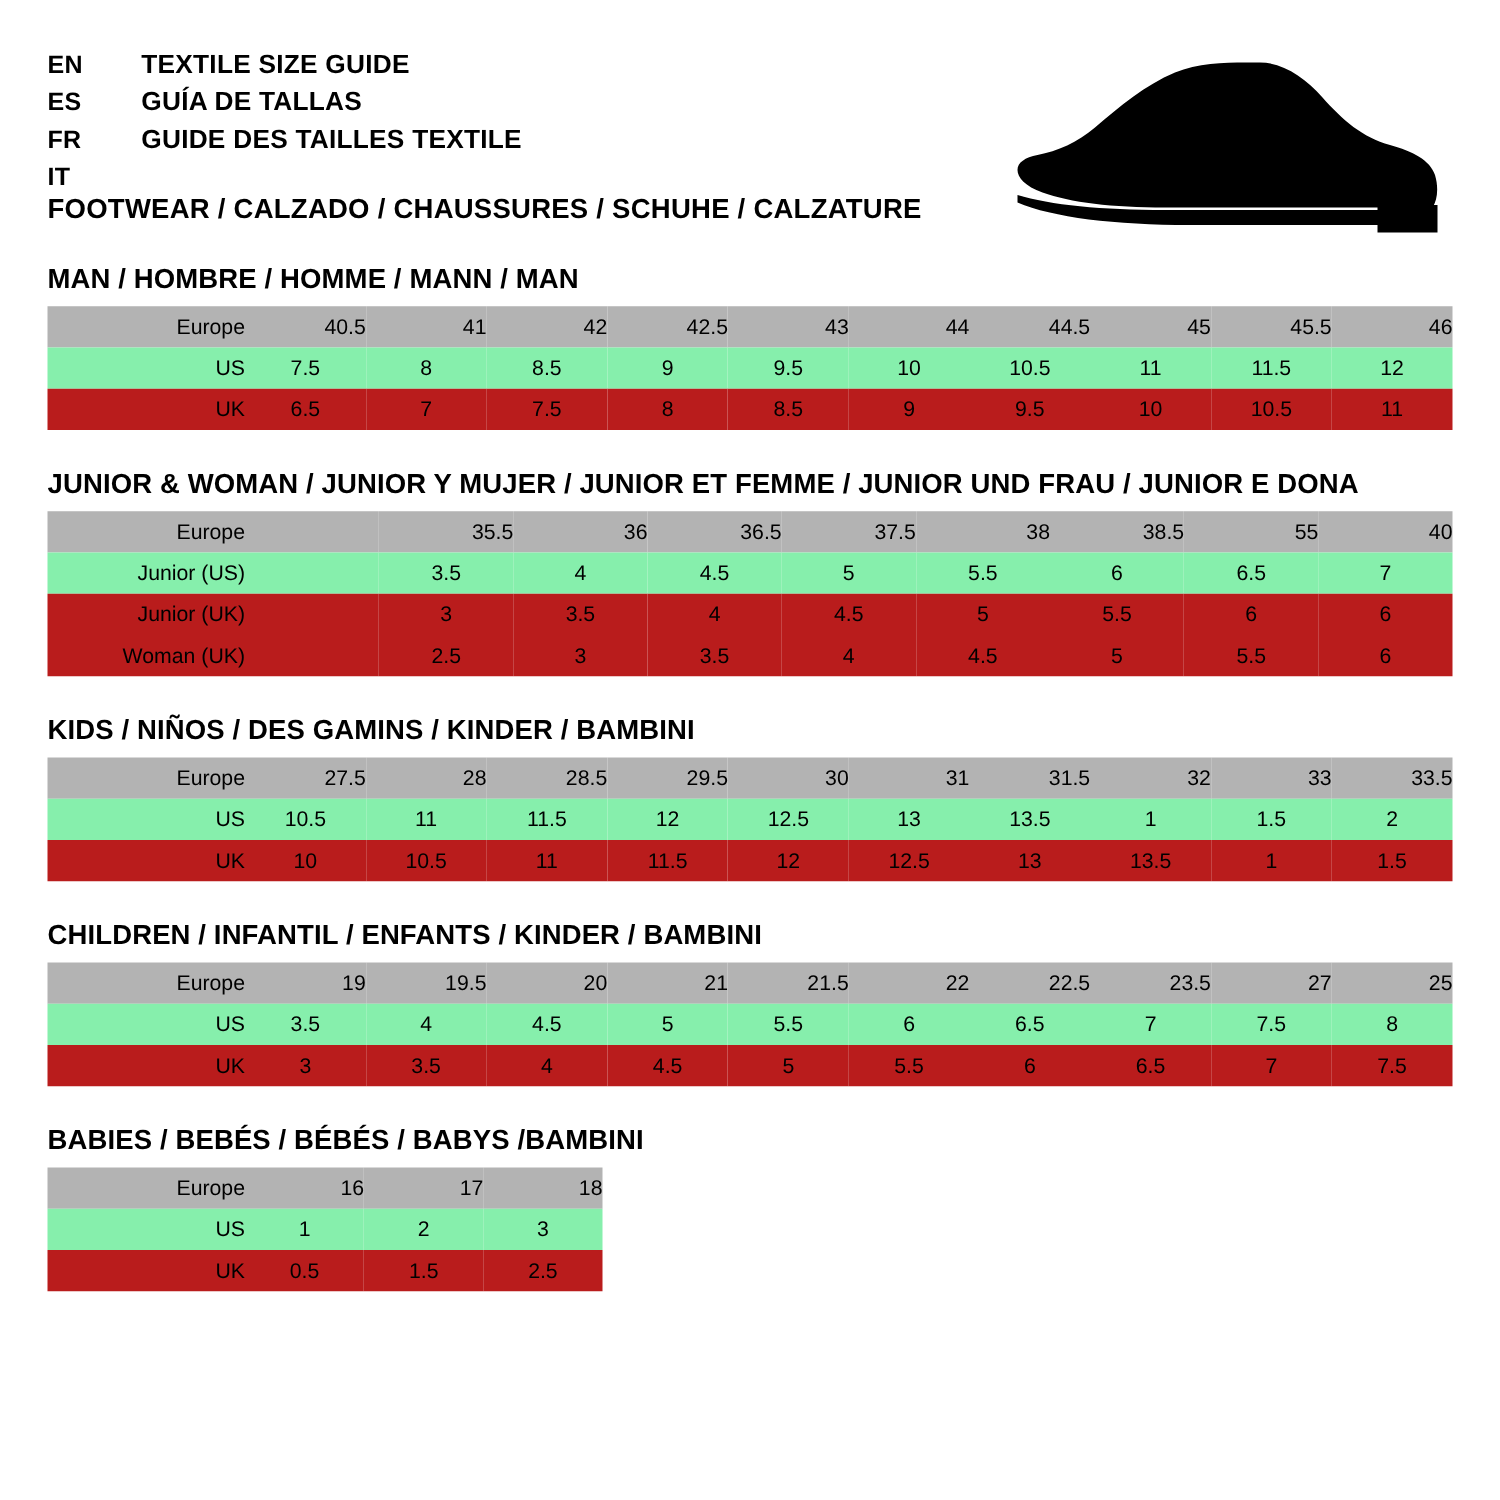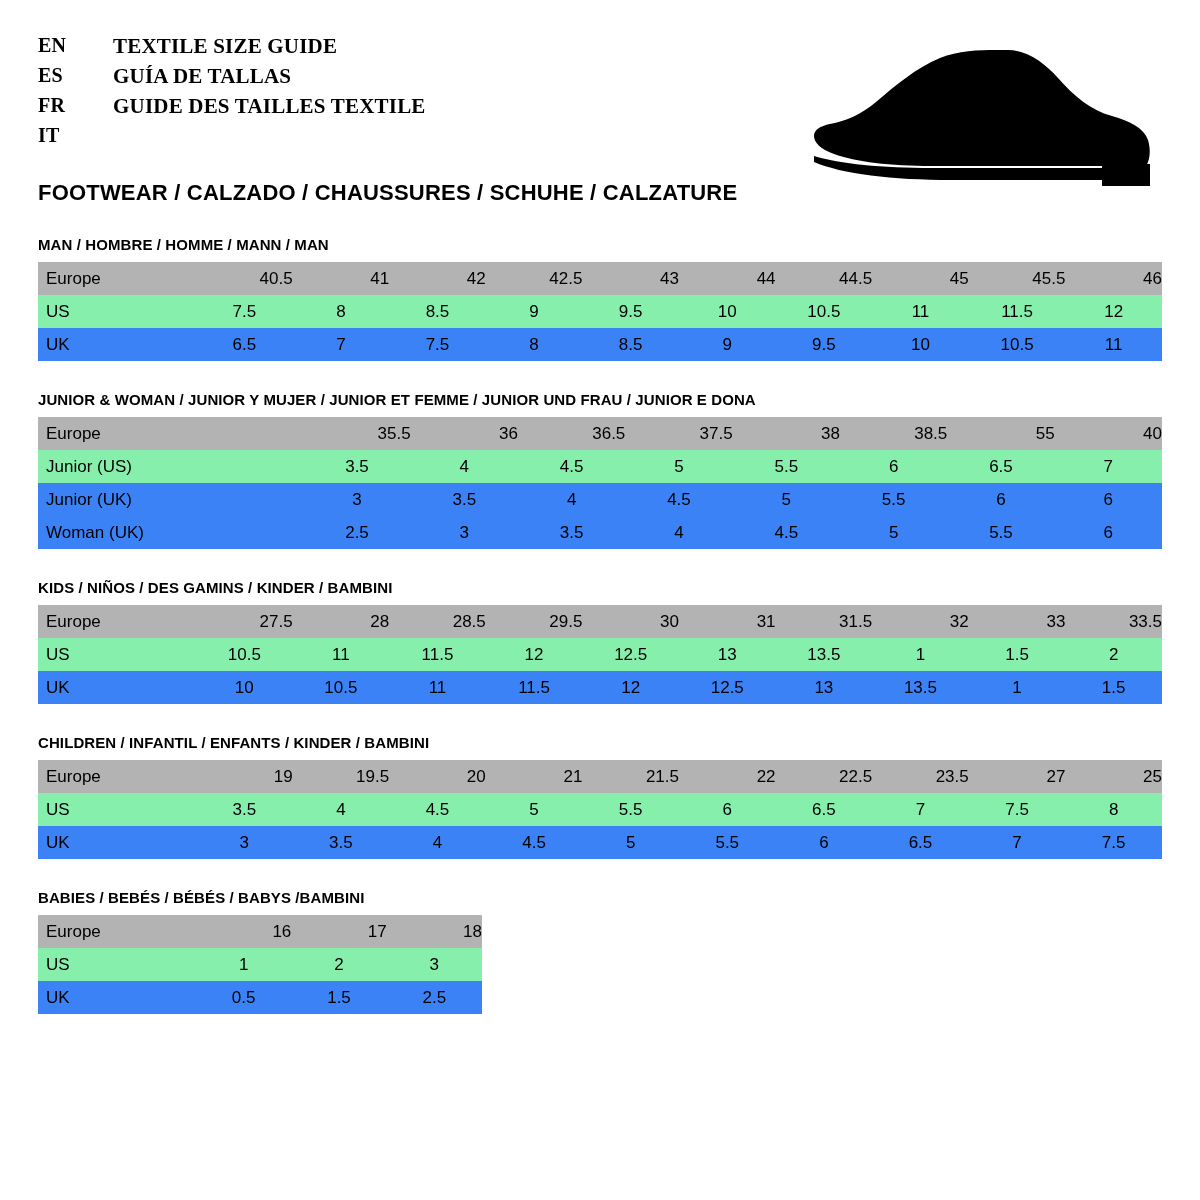--- a/index.html
+++ b/index.html
@@ -22,86 +22,84 @@
     padding: 34px 38px 0 38px;
   }
 
   
   .lang-block {
     position: relative;
     z-index: 2;
   }
   .lang-row {
     display: flex;
-    align-items: flex-start;
+    align-items: flex-end;
     height: 30px;
-    font-family: Liberation Serif, serif;
   }
   .lang-code {
     width: 75px;
     font-size: 20px;
     font-weight: bold;
     letter-spacing: .2px;
   }
   .lang-text {
     font-size: 21px;
     font-weight: bold;
     letter-spacing: .2px;
   }
 
   .category-line {
-    margin-top: 26px;
     font-size: 22px;
     font-weight: bold;
     letter-spacing: .2px;
   }
 
   
   .shoe {
     position: absolute;
     top: 44px;
     right: 48px;
     width: 340px;
     height: 150px;
   }
 
   
   .section {
     margin-top: 30px;
   }
   .section-title {
-    font-size: 15px;
+    font-size: 22px;
     font-weight: bold;
     margin-bottom: 9px;
     letter-spacing: .1px;
   }
   table.size-table {
     border-collapse: collapse;
     table-layout: fixed;
     font-size: 17px;
   }
   table.size-table td {
     height: 33px;
     padding: 0;
     text-align: center;
     vertical-align: middle;
     white-space: nowrap;
   }
   table.size-table td.rowlabel {
-    text-align: left;
+    text-align: right;
     padding-left: 8px;
     width: 150px;
   }
   tr.head td {
     background: #b3b3b3;
     font-weight: normal;
     text-align: right;
   }
   tr.alt td {
-    background: #3b82f6;
+    background: #b91c1c;
   }
   tr.plain td {
     background: #86efac;
   }
 
   
   .tbl-man      { width: 1124px; }
   .tbl-junior   { width: 1124px; }
   .tbl-kids     { width: 1124px; }
   .tbl-children { width: 1124px; }

